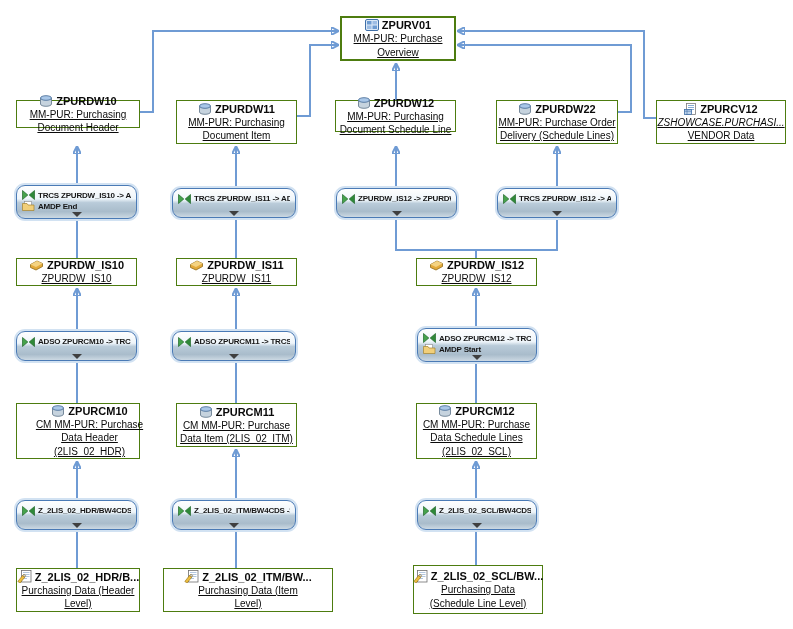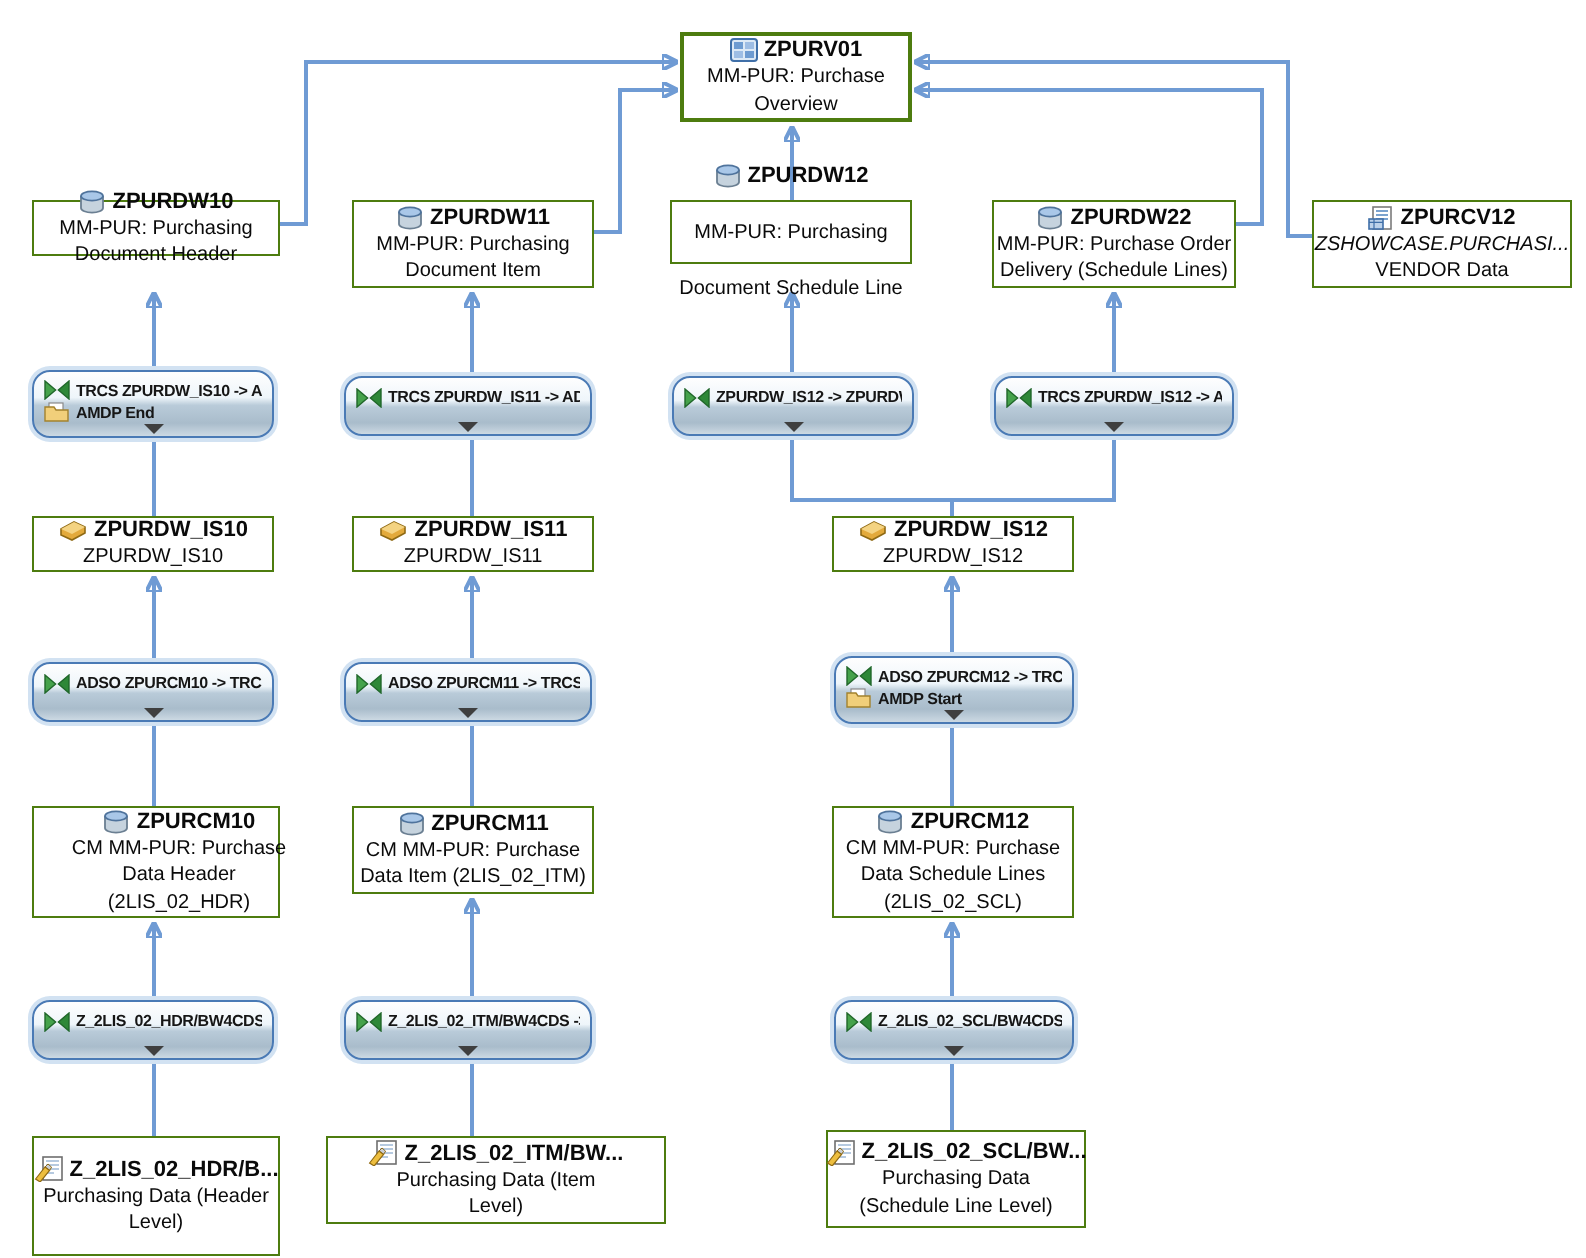--- a/index.html
+++ b/index.html
@@ -8,21 +8,21 @@
   #wires { position:absolute; left:0; top:0; z-index:1; }
   #wires path { fill:none; stroke:#6f9bd4; stroke-width:2; }
 
   .node { position:absolute; z-index:2; background:#ffffff; border:1px solid #4d7c0f;
           display:flex; flex-direction:column; align-items:center; justify-content:center;
           padding:1px 2px; }
   .node.thick { border-width:2px; }
   .node-title { display:flex; align-items:center; gap:3px; font-weight:bold; font-size:11px;
                 color:#0a0a0a; line-height:14px; white-space:nowrap; }
   .node-title .icon { display:inline-flex; align-items:center; }
-  .node-desc { font-size:10px; color:#0a0a0a; line-height:13.5px; text-align:center; white-space:nowrap; }
+  .node-desc { font-size:10px; color:#0a0a0a; line-height:13.5px; text-align:center; white-space:nowrap;text-decoration:underline; }
   .node-desc.italic { font-style:italic; }
 
   .transform { position:absolute; z-index:2; border:1px solid #4a7ab5; border-radius:9px;
                box-shadow:0 0 0 2px #d2e2f2;
                background:linear-gradient(to bottom,#fefefe 0%,#eef5fa 40%,#b9cbd9 52%,#a9bccb 80%,#ccd9e3 100%);
                display:flex; flex-direction:column; justify-content:flex-start;
                padding:4px 5px 7px 5px; gap:1px; }
   .t-row { display:flex; align-items:center; gap:3px; height:11px; font-size:8px; font-weight:bold;
            letter-spacing:-0.2px; color:#161616; white-space:nowrap; overflow:hidden; }
   .t-row .icon { display:inline-flex; align-items:center; flex:0 0 auto; }
@@ -101,21 +101,21 @@
           <svg width="14" height="12" viewBox="0 0 14 12">
             <path d="M1.5,3 v6 a5.5,2.3 0 0 0 11,0 v-6" fill="#c6d3de" stroke="#6b7f92" stroke-width="0.9"></path>
             <ellipse cx="7" cy="3" rx="5.5" ry="2.3" fill="#a9c7e8" stroke="#4f739c" stroke-width="0.9"></ellipse>
           </svg>
         </span>
         <span>ZPURDW11</span>
       </div>
       <div class="node-desc">MM-PUR: Purchasing</div>
       <div class="node-desc">Document Item</div>
     </div>
-    <div class="node" style="left: 335px; top: 100px; width: 121px; height: 32px; gap: 15px;">
+    <div class="node" style="left: 335px; top: 100px; width: 121px; height: 32px;">
       <div class="node-title">
         <span class="icon">
           <svg width="14" height="12" viewBox="0 0 14 12">
             <path d="M1.5,3 v6 a5.5,2.3 0 0 0 11,0 v-6" fill="#c6d3de" stroke="#6b7f92" stroke-width="0.9"></path>
             <ellipse cx="7" cy="3" rx="5.5" ry="2.3" fill="#a9c7e8" stroke="#4f739c" stroke-width="0.9"></ellipse>
           </svg>
         </span>
         <span>ZPURDW12</span>
       </div>
       <div class="node-desc">MM-PUR: Purchasing</div>
@@ -219,21 +219,21 @@
             <path d="M1.5,3 v6 a5.5,2.3 0 0 0 11,0 v-6" fill="#c6d3de" stroke="#6b7f92" stroke-width="0.9"></path>
             <ellipse cx="7" cy="3" rx="5.5" ry="2.3" fill="#a9c7e8" stroke="#4f739c" stroke-width="0.9"></ellipse>
           </svg>
         </span>
         <span>ZPURCM12</span>
       </div>
       <div class="node-desc">CM MM-PUR: Purchase</div>
       <div class="node-desc">Data Schedule Lines</div>
       <div class="node-desc">(2LIS_02_SCL)</div>
     </div>
-    <div class="node" style="left: 16px; top: 568px; width: 124px; height: 60px;">
+    <div class="node" style="left: 16px; top: 568px; width: 124px; height: 44px;">
       <div class="node-title">
         <span class="icon">
           <svg width="15" height="13" viewBox="0 0 15 13">
             <rect x="4.5" y="0.5" width="9.5" height="11.5" fill="#fff" stroke="#6e6e6e" stroke-width="0.8"></rect>
             <path d="M6,2.5 h6.5 M6,4.5 h6.5 M6,6.5 h6.5 M6,8.5 h4" stroke="#9fb9d6" stroke-width="0.8"></path>
             <path d="M5.5,5.5 L7,4 L8.8,5.6 L7.8,7.2 z" fill="#c9cdd4" stroke="#8f6a14" stroke-width="0.5"></path>
             <path d="M0.8,11.5 L5.5,5.5 L7.8,7.2 L3.1,13 z" fill="#edbe3f" stroke="#8f6a14" stroke-width="0.6"></path>
           </svg>
         </span>
         <span>Z_2LIS_02_HDR/B...</span>

